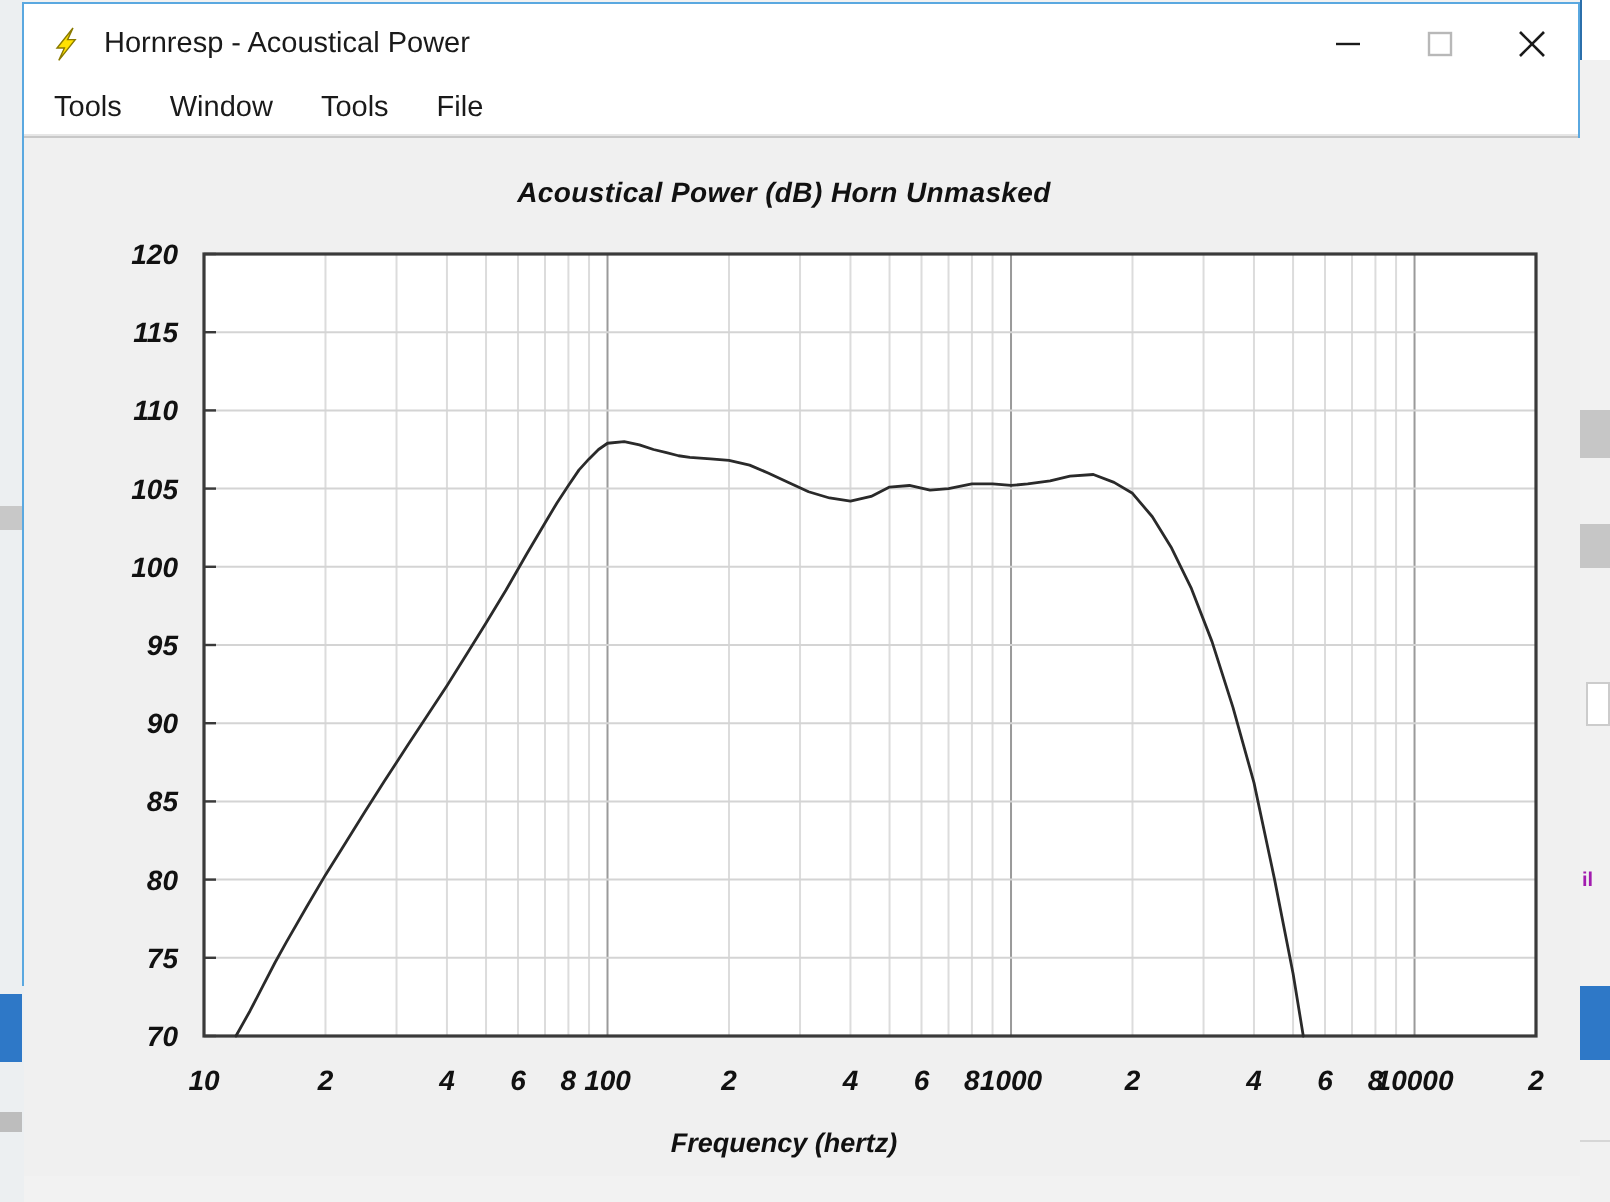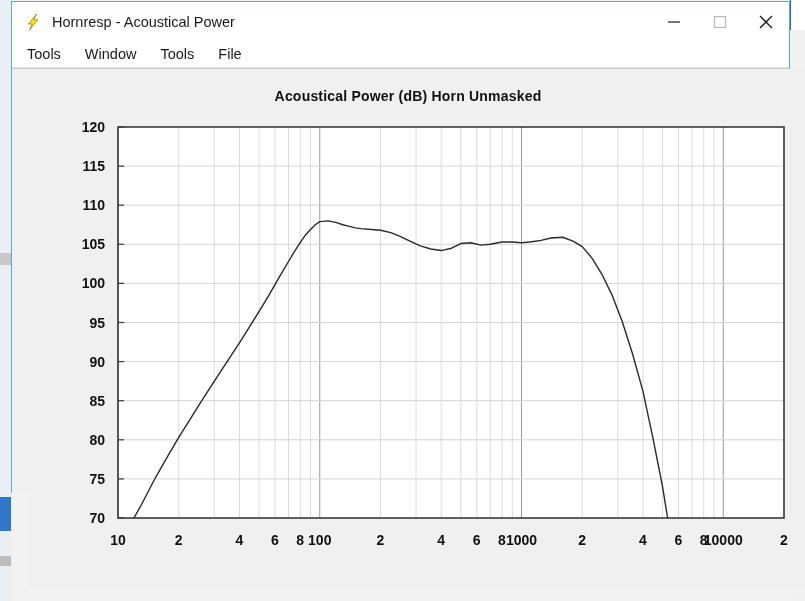--- a/index.html
+++ b/index.html
@@ -47,21 +47,21 @@
   .bg-right-gray2 {
     position: absolute; left: 790px; top: 262px; width: 15px; height: 22px;
     background: #c6c6c6;
   }
   .bg-right-box {
     position: absolute; left: 793px; top: 341px; width: 12px; height: 22px;
     background: #ffffff; border: 1px solid #ccc; box-sizing: border-box;
   }
   .bg-right-label {
     position: absolute; left: 791px; top: 435px;
-    font-size: 13px; font-weight: bold; color: #a21caf;
+    font-size: 10px; font-weight: bold; color: #a21caf;
   }
   .bg-right-blue {
     position: absolute; left: 790px; top: 493px; width: 15px; height: 37px;
     background: #2e78c7;
   }
   .bg-right-divider {
     position: absolute; left: 790px; top: 570px; width: 15px; height: 1px;
     background: #d6d6d6;
   }
 
@@ -123,23 +123,24 @@
   }
   .client-area {
     position: absolute;
     left: 0; top: 66px;
     right: 0; bottom: 0;
     background: #f0f0f0;
     border-top: 1px solid #c8c8c8;
   }
   .chart-panel {
     position: absolute;
-    left: 16px; top: 0;
+    left: 0; top: 0;
     width: 778px; height: 519px;
     background: #f0f0f0;
+    font-style: italic;
   }
   .chart-title {
     position: absolute;
     left: 0; top: 19px;
     width: 760px;
     text-align: center;
     font-size: 14px;
     font-weight: bold;
     color: #111;
     letter-spacing: 0.2px;
@@ -320,16 +321,17 @@
               <text x="650.5064889400803" y="476" class="xtick-text">6</text>
               <text x="675.7135299819448" y="476" class="xtick-text">8</text>
               <text x="695.2656300077379" y="476" class="xtick-text">10000</text>
               <text x="756" y="476" class="xtick-text">2</text>
             </g>
           <g id="series-layer">
               <path d="M105.98 449.00 L112.99 436.49 L119.48 423.98 L125.53 412.25 L131.18 402.08 L141.50 384.09 L150.73 368.45 L159.09 355.16 L170.29 337.17 L180.22 321.53 L191.92 303.55 L202.24 287.91 L211.47 273.83 L221.79 257.41 L231.02 242.55 L240.95 226.13 L251.27 208.14 L260.50 192.50 L266.55 182.34 L272.20 173.74 L277.52 165.92 L282.52 160.44 L287.26 155.75 L291.76 152.62 L300.11 151.84 L307.73 153.40 L314.74 155.75 L321.24 157.31 L327.28 158.88 L332.94 159.66 L343.26 160.44 L352.49 161.22 L362.81 163.57 L372.04 167.48 L381.97 172.17 L392.29 176.86 L402.77 179.99 L413.22 181.56 L423.54 179.21 L432.78 174.52 L442.71 173.74 L453.03 176.08 L462.26 175.30 L473.96 172.95 L484.28 172.95 L493.51 173.74 L501.86 172.95 L513.06 171.39 L522.99 169.04 L534.69 168.26 L545.01 172.17 L554.24 177.65 L564.17 189.38 L573.80 205.02 L583.73 225.35 L594.05 251.94 L604.52 284.78 L614.98 322.32 L625.30 370.80 L634.53 417.72 L639.64 449.00 " fill="none" stroke="#2a2a2a" stroke-width="1.4" stroke-linejoin="round" stroke-linecap="round"></path>
             </g>
         </svg>
 
+        <div class="x-axis-label">Frequency (hertz)</div>
       </div>
     </div>
   </div>
 </div>
 
 </body></html>

